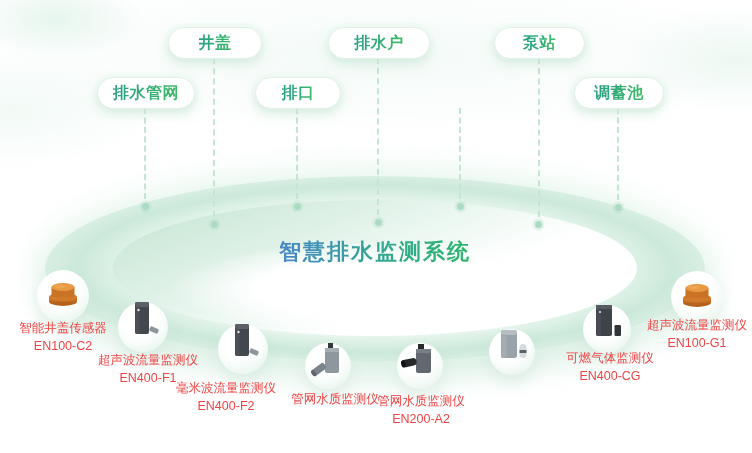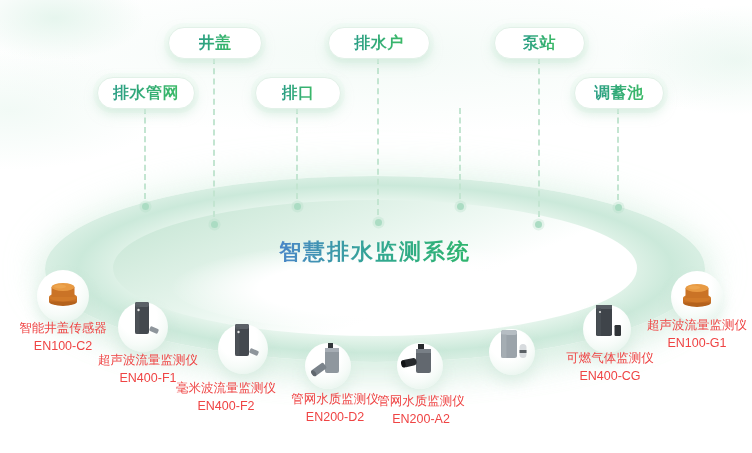--- a/index.html
+++ b/index.html
@@ -166,21 +166,20 @@
       <rect x="18" y="8" width="14" height="25" rx="2" fill="#8f979e"></rect>
       <rect x="18" y="8" width="14" height="4" fill="#a6adb4"></rect>
       <g transform="rotate(-36 18 25)">
         <rect x="3" y="21.5" width="15" height="7" rx="1.5" fill="#7b838b"></rect>
         <ellipse cx="4" cy="25" rx="2" ry="3.4" fill="#5f666d"></ellipse>
       </g>
     </svg>
   </div>
   <div class="plabel" style="left:335px;top:391px">
     <div>管网水质监测仪</div>
-    <div>EN200-D2</div>
   </div>
 
   <div class="pcircle" style="left:397px;top:343px;width:46px;height:46px"></div>
   <div class="picon" style="left:399px;top:340px">
     <svg width="42" height="40" viewBox="0 0 42 40">
       <rect x="19" y="4" width="6" height="6" fill="#26292c"></rect>
       <rect x="17" y="9" width="15" height="24" rx="2" fill="#62686f"></rect>
       <rect x="17" y="9" width="15" height="4" fill="#787f86"></rect>
       <g transform="rotate(-12 17 21)">
         <rect x="2.5" y="17.5" width="15" height="7.5" rx="3.6" fill="#26292c"></rect>

